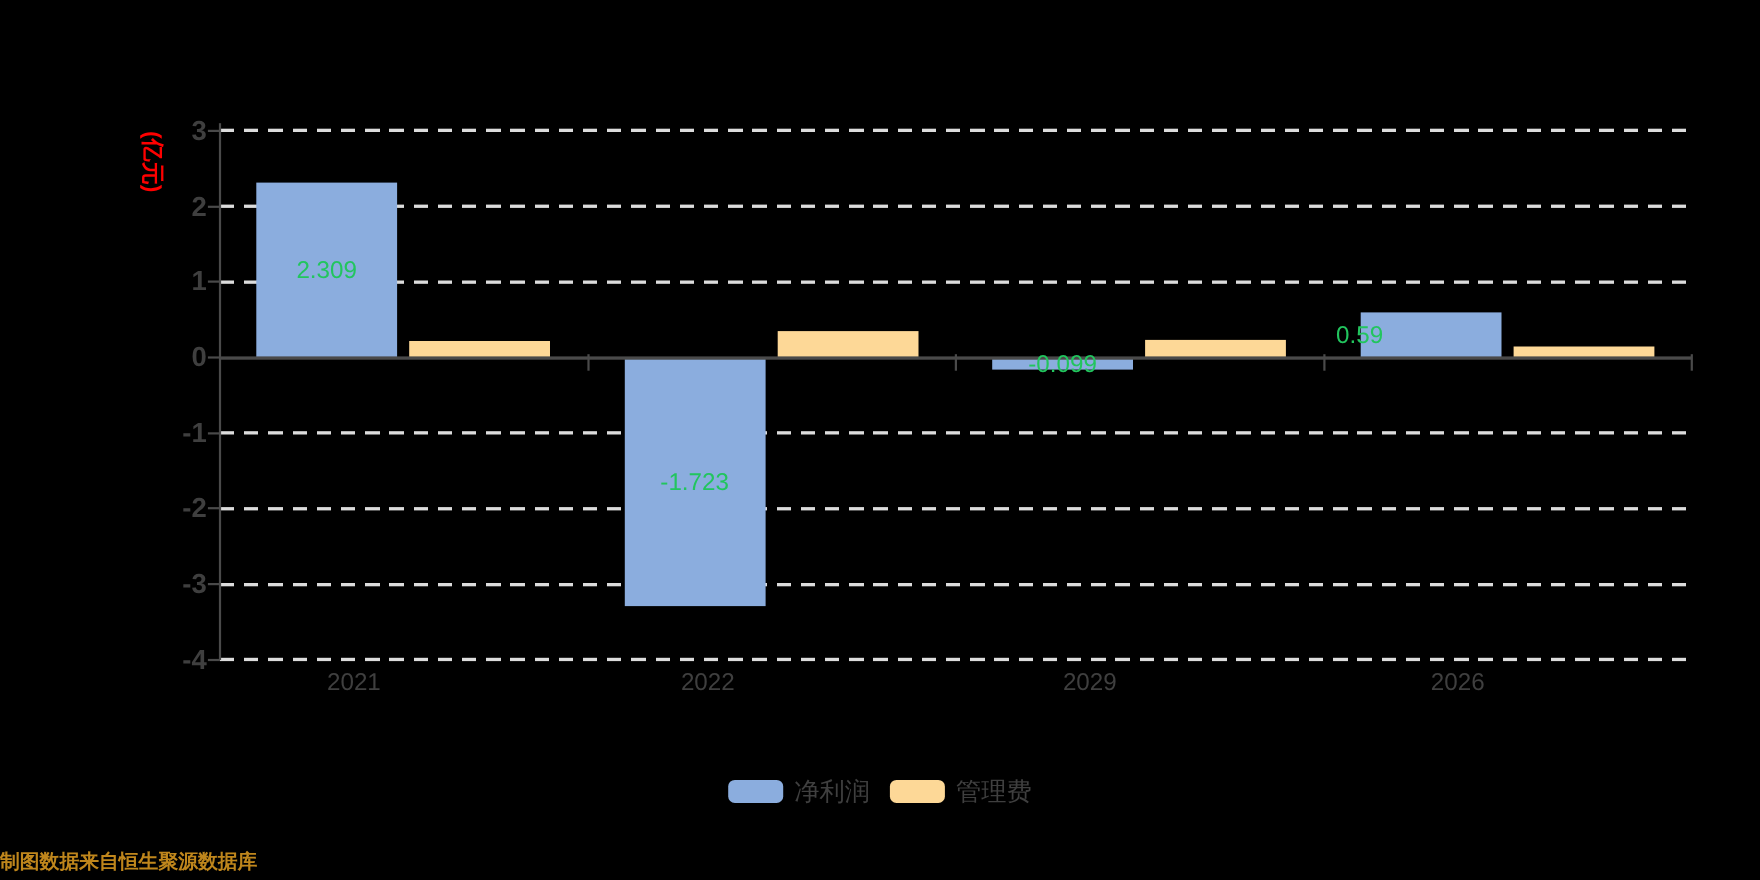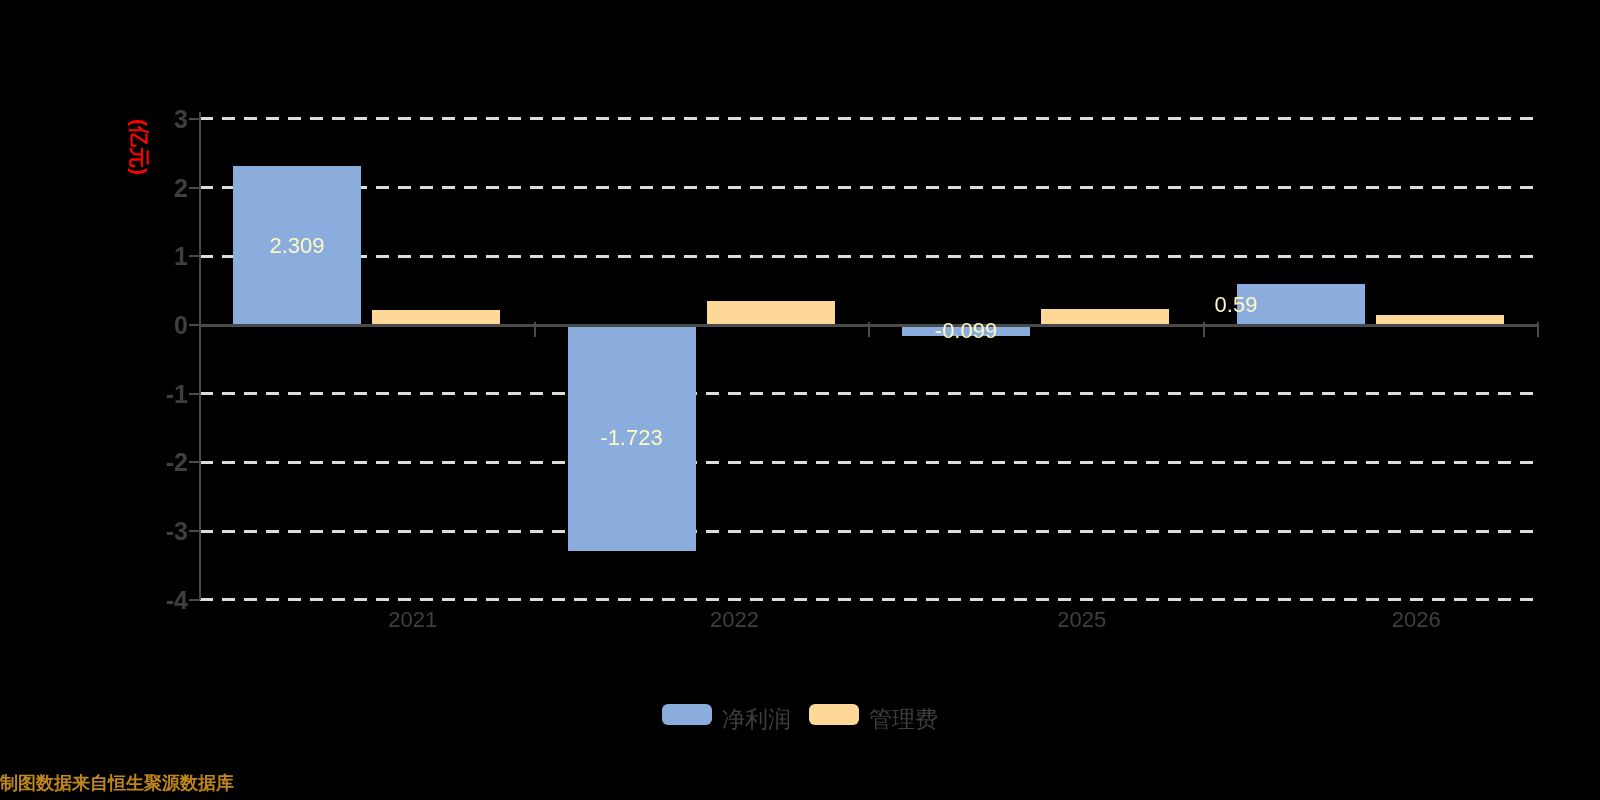--- a/index.html
+++ b/index.html
@@ -21,33 +21,33 @@
   }
   .gridline{position:absolute;height:3px;z-index:1;
     background:repeating-linear-gradient(90deg,#dcdcdc 0 13px,transparent 13px 22px);}
   .axis-line{position:absolute;background:#4a4a4a;z-index:4;}
   .tick{position:absolute;background:#4a4a4a;z-index:4;}
   .ytick-label{
     position:absolute;width:88px;text-align:right;line-height:30px;
     font-size:25px;font-weight:600;color:#3f3f3f;z-index:2;
   }
   .xtick-label{
-    position:absolute;width:140px;text-align:right;line-height:26px;
+    position:absolute;width:140px;text-align:left;line-height:26px;
     font-size:22px;font-weight:500;color:#3f3f3f;z-index:2;
   }
   .bar{position:absolute;z-index:3;}
   .bar-label{
     position:absolute;transform:translate(-50%,-50%);white-space:nowrap;
-    font-size:22px;font-weight:500;color:#fef9c3;z-index:5;
+    font-size:22px;font-weight:500;color:#22c55e;z-index:5;
   }
   .legend{
     position:absolute;top:704px;left:0;width:100%;
     display:flex;justify-content:center;align-items:center;gap:18px;
   }
-  .legend-item{display:flex;align-items:flex-start;gap:10px;cursor:pointer;}
+  .legend-item{display:flex;align-items:center;gap:10px;cursor:pointer;}
   .legend-swatch{width:50px;height:21px;border-radius:6px;}
   .legend-label{font-size:23px;font-weight:500;color:#3f3f3f;}
   .footer{
     position:absolute;top:771px;left:0;width:100%;
     font-size:18px;font-weight:700;color:#bf861c;
   }
 </style>
 </head>
 <body>
 
@@ -83,21 +83,21 @@
       <div class="bar-label" style="left: 297px; top: 245.686px;">2.309</div>
       <div class="bar" style="left: 372px; top: 309.886px; width: 128px; height: 15.114px; background: rgb(253, 216, 151);"></div>
       <div class="xtick-label" style="left: 297.25px; top: 607px;">2021</div>
       <div class="bar" style="left: 567.5px; top: 325px; width: 128px; height: 226.16px; background: rgb(139, 173, 222);"></div>
       <div class="bar-label" style="left: 631.5px; top: 438.08px;">-1.723</div>
       <div class="bar" style="left: 706.5px; top: 300.955px; width: 128px; height: 24.045px; background: rgb(253, 216, 151);"></div>
       <div class="xtick-label" style="left: 619px; top: 607px;">2022</div>
       <div class="bar" style="left: 902px; top: 325px; width: 128px; height: 11.1981px; background: rgb(139, 173, 222);"></div>
       <div class="bar-label" style="left: 966px; top: 330.599px;">-0.099</div>
       <div class="bar" style="left: 1041px; top: 308.512px; width: 128px; height: 16.488px; background: rgb(253, 216, 151);"></div>
-      <div class="xtick-label" style="left: 966.25px; top: 607px;">2025</div>
+      <div class="xtick-label" style="left: 966.25px; top: 607px;">2029</div>
       <div class="bar" style="left: 1236.5px; top: 284.467px; width: 128px; height: 40.533px; background: rgb(139, 173, 222);"></div>
       <div class="bar-label" style="left: 1236px; top: 304.733px;">0.59</div>
       <div class="bar" style="left: 1375.5px; top: 315.382px; width: 128px; height: 9.618px; background: rgb(253, 216, 151);"></div>
       <div class="xtick-label" style="left: 1300.75px; top: 607px;">2026</div>
       <div class="axis-line" style="left: 199px; top: 112px; width: 2px; height: 488px;"></div>
       <div class="axis-line" style="left: 200px; top: 323.5px; width: 1338px; height: 3px;"></div>
       <div class="tick" style="left: 533.5px; top: 322px; width: 2px; height: 15px;"></div>
       <div class="tick" style="left: 868px; top: 322px; width: 2px; height: 15px;"></div>
       <div class="tick" style="left: 1202.5px; top: 322px; width: 2px; height: 15px;"></div>
       <div class="tick" style="left: 1537px; top: 322px; width: 2px; height: 15px;"></div>

